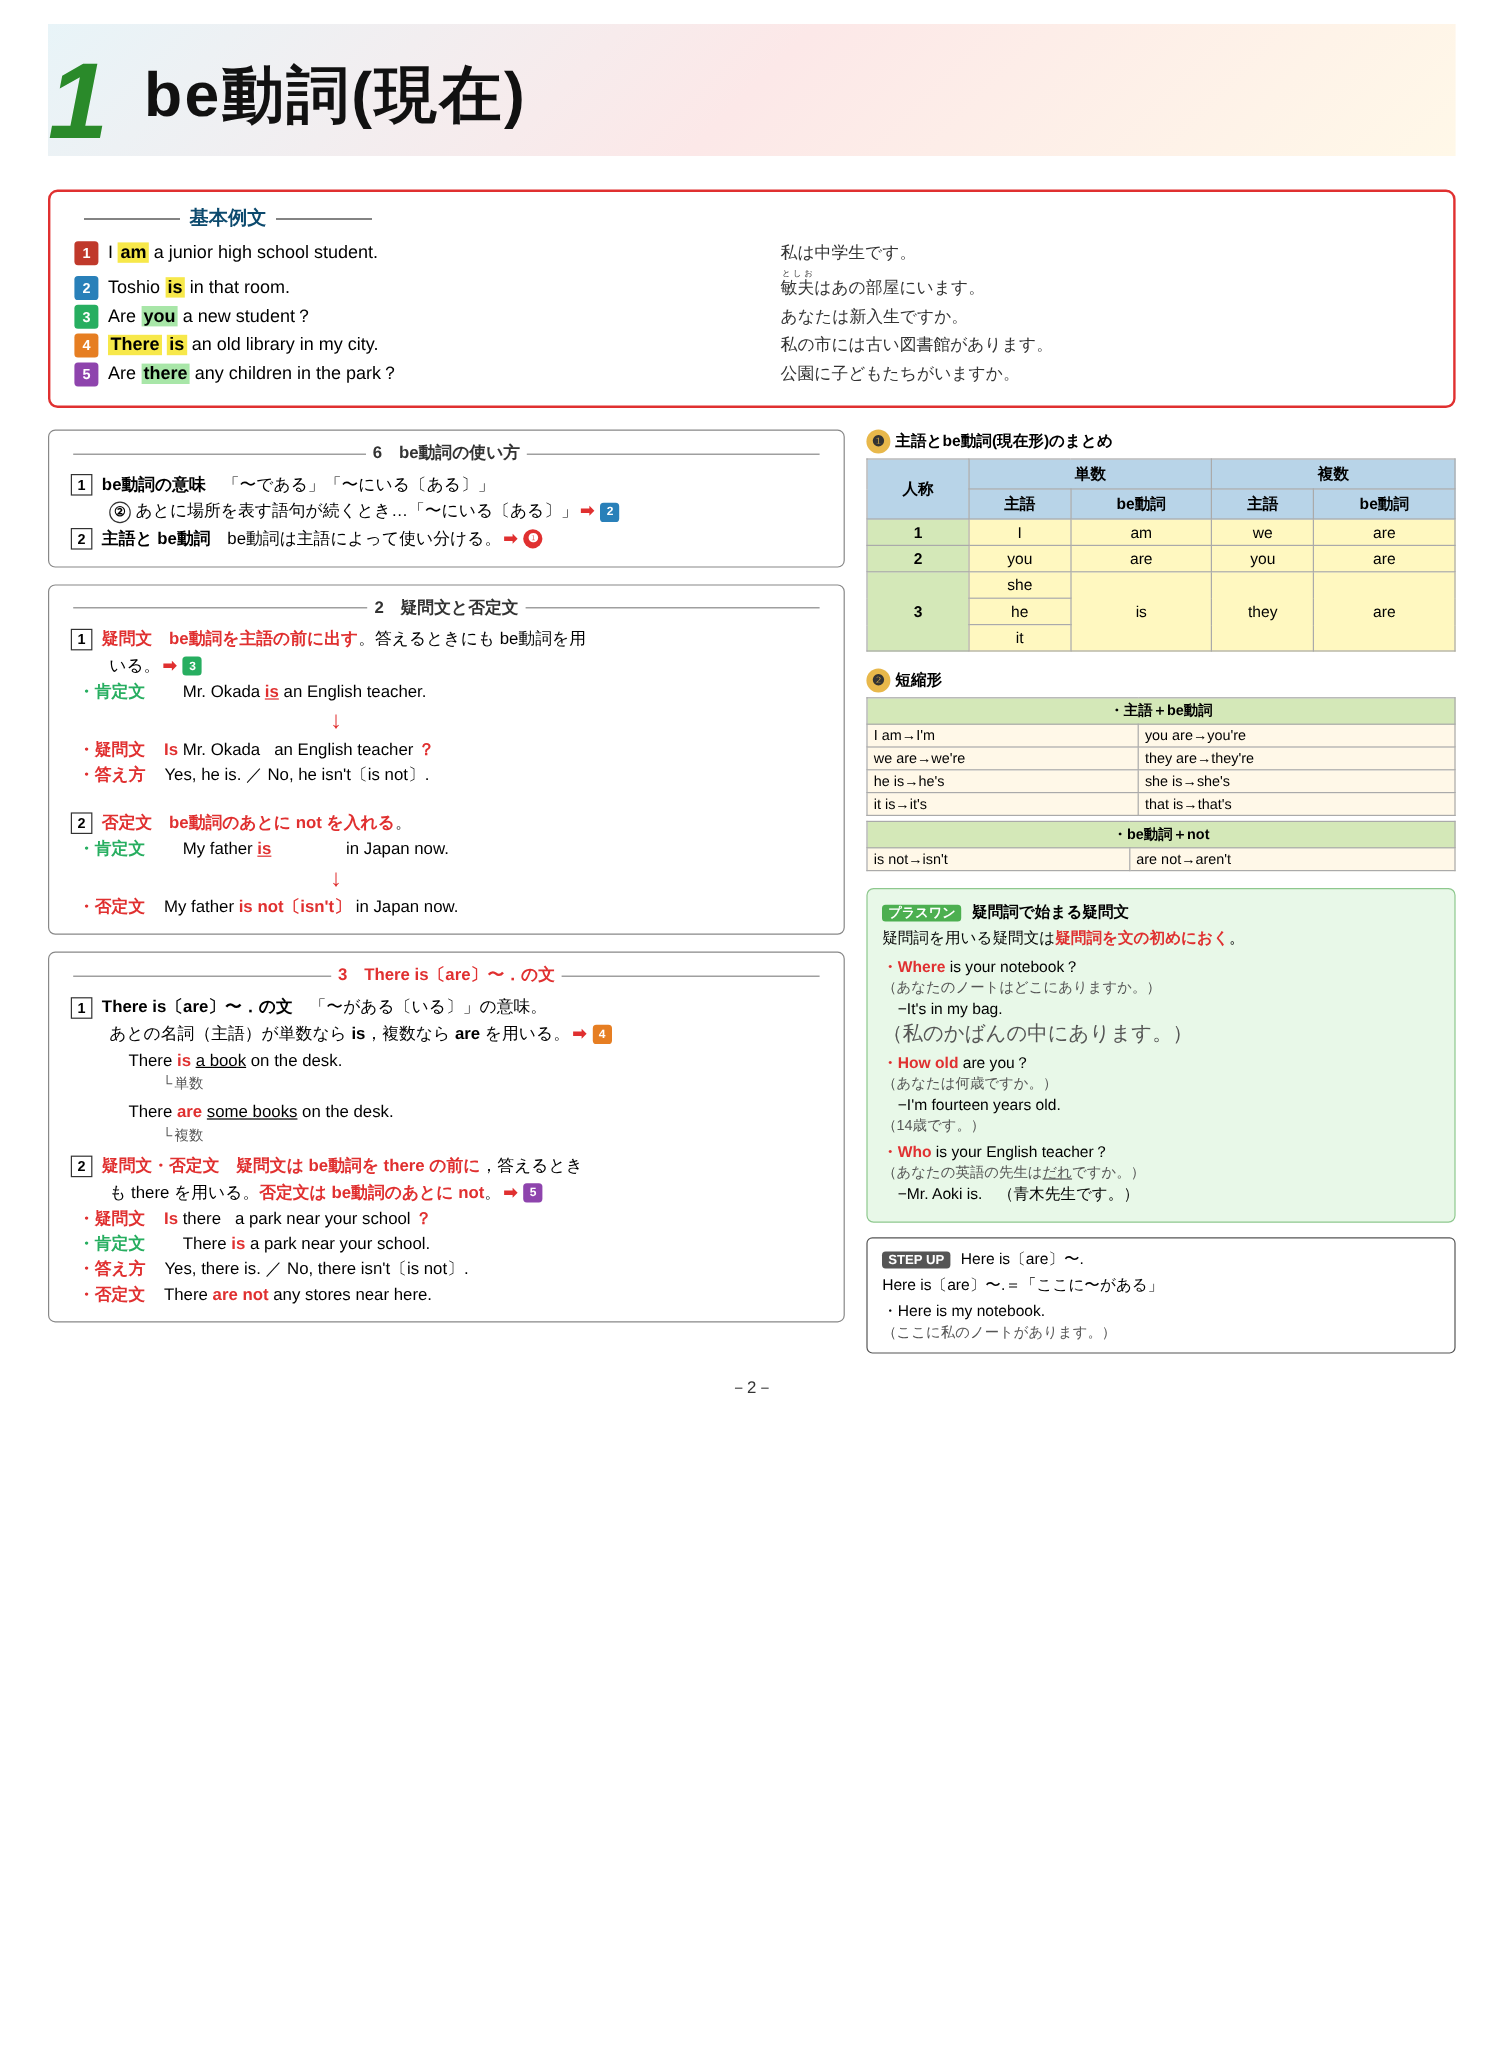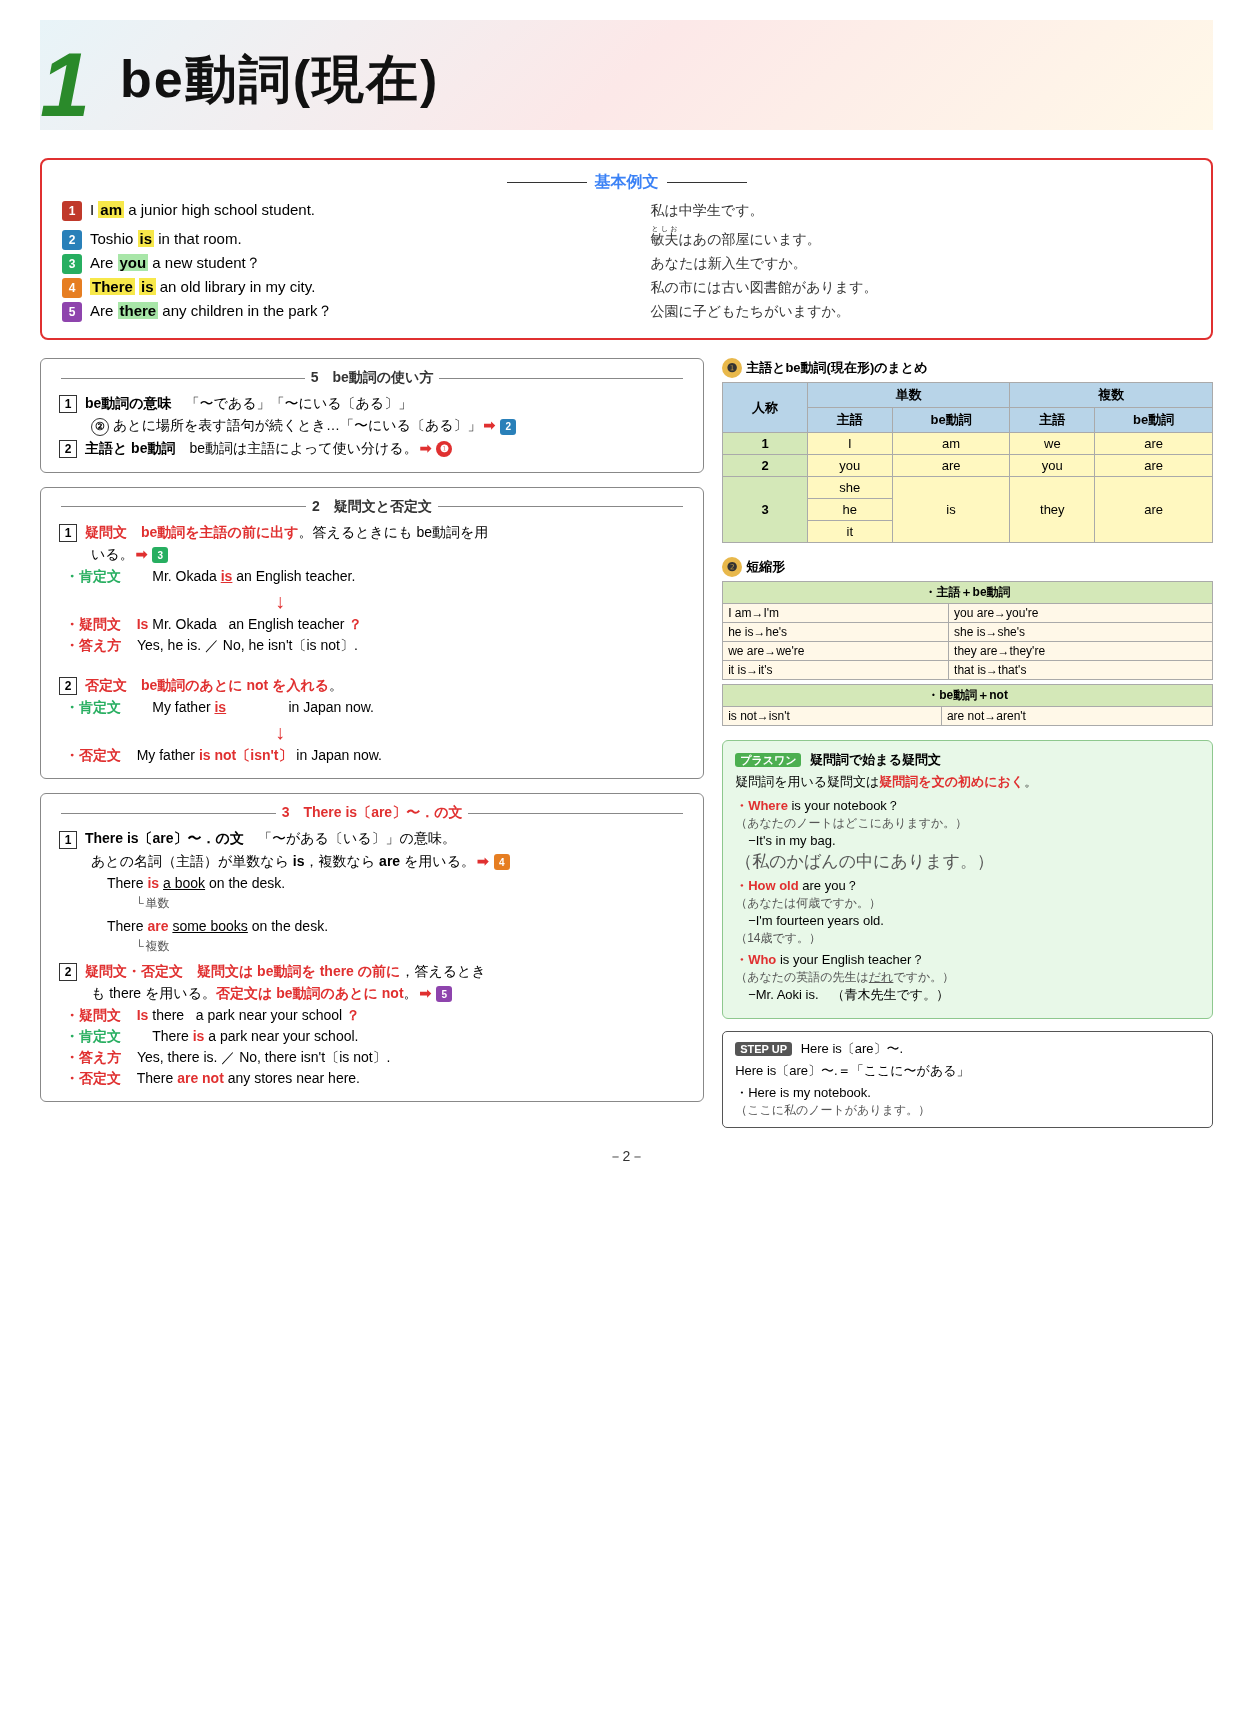--- a/index.html
+++ b/index.html
@@ -56,23 +56,22 @@
     
     .kihon-section {
       border: 2.5px solid #e03030;
       border-radius: 8px;
       padding: 12px 20px 12px 20px;
       margin-bottom: 18px;
       position: relative;
       background: #fff;
     }
     .kihon-title {
-      text-align: center;
       font-size: 16px;
-      color: #3b82f6;
+      color: #0c4a6e;
       font-weight: bold;
       margin-bottom: 8px;
       position: relative;
     }
     .kihon-title::before,
     .kihon-title::after {
       content: '';
       display: inline-block;
       width: 80px;
       height: 1px;
@@ -455,21 +454,21 @@
       <span class="kihon-jp">公園に子どもたちがいますか。</span>
     </div>
   </div>
 
   <div class="main-content">
 
     <div class="left-col">
 
       <div class="usage-box">
         <div class="section-divider-title">
-          <span>5　be動詞の使い方</span>
+          <span>6　be動詞の使い方</span>
         </div>
         <div class="box-item">
           <span class="sq-num">1</span>
           <strong>be動詞の意味</strong>　「〜である」「〜にいる〔ある〕」
         </div>
         <div class="box-item indent2">
           <span class="circle-num">②</span>あとに場所を表す語句が続くとき…「〜にいる〔ある〕」<span class="arrow-right">➡</span><span class="ref-num ref-num-blue">2</span>
         </div>
         <div class="box-item">
           <span class="sq-num">2</span>
@@ -644,26 +643,26 @@
             <tr>
               <th colspan="2">・主語＋be動詞</th>
             </tr>
           </thead>
           <tbody>
             <tr>
               <td>I am→I'm</td>
               <td>you are→you're</td>
             </tr>
             <tr>
+              <td>we are→we're</td>
+              <td>they are→they're</td>
+            </tr>
+            <tr>
               <td>he is→he's</td>
               <td>she is→she's</td>
-            </tr>
-            <tr>
-              <td>we are→we're</td>
-              <td>they are→they're</td>
             </tr>
             <tr>
               <td>it is→it's</td>
               <td>that is→that's</td>
             </tr>
           </tbody>
         </table>
         <table class="short-table" style="margin-top:4px;">
           <thead>
             <tr>

